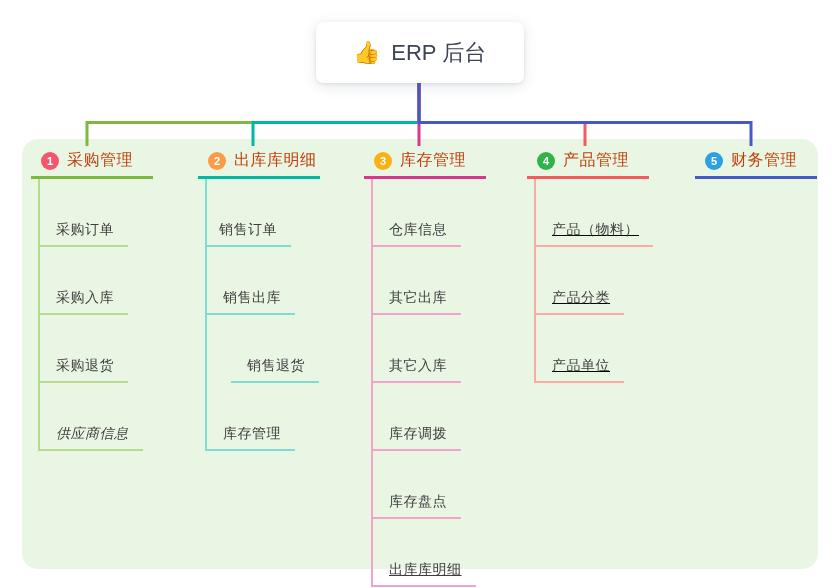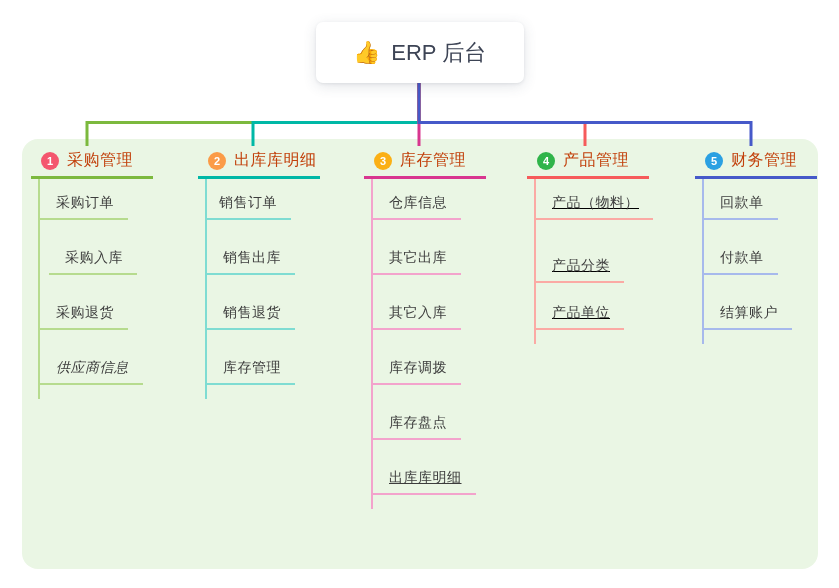--- a/index.html
+++ b/index.html
@@ -21,21 +21,21 @@
 
   .branch { position:absolute; top:148px; }
   .branch-header { width:122px; padding:2px 0 5px 10px; border-bottom:3px solid;
                    display:flex; align-items:center; gap:8px; cursor:pointer; }
   .badge { width:18px; height:18px; border-radius:50%; color:#fff; font-size:11px;
            font-weight:bold; display:flex; align-items:center; justify-content:center;
            flex:0 0 18px; }
   .branch-label { font-size:16px; color:#c2410c; white-space:nowrap; letter-spacing:.5px;text-align:right; }
 
   .children { margin-left:7px; border-left:2px solid; }
-  .child { height:55px; display:flex; align-items:center; cursor:pointer; }
+  .child { height:68px; display:flex; align-items:flex-end; cursor:pointer; }
   .child-label { padding:0 14px 6px 16px; border-bottom:2px solid; white-space:nowrap;
                  font-size:14px; color:#3d3d3d; letter-spacing:.5px; }
 </style>
 </head>
 <body>
 
 <div class="canvas">
 
   <div class="panel"></div>
 
@@ -55,21 +55,21 @@
   <div class="branch" style="left:31px;">
     <div class="branch-header" style="border-bottom-color: rgb(124, 185, 62);">
       <span class="badge" style="background-color: rgb(244, 86, 110);">1</span>
       <span class="branch-label">采购管理</span>
     </div>
     <div class="children" style="border-left-color: rgb(182, 219, 142);">
       <div class="child">
         <span class="child-label" style="border-bottom-color: rgb(182, 219, 142);">采购订单</span>
         </div>
       <div class="child">
-        <span class="child-label" style="border-bottom-color: rgb(182, 219, 142); margin-left: 9px;">采购入库</span>
+        <span class="child-label" style="border-bottom-color: rgb(182, 219, 142);">采购入库</span>
         </div>
       <div class="child">
         <span class="child-label" style="border-bottom-color: rgb(182, 219, 142);">采购退货</span>
         </div>
       <div class="child">
         <span class="child-label" style="border-bottom-color: rgb(182, 219, 142); font-style: italic;">供应商信息</span>
         </div>
     </div>
   </div>
 
@@ -79,21 +79,21 @@
       <span class="branch-label">出库库明细</span>
     </div>
     <div class="children" style="border-left-color: rgb(127, 220, 210);">
       <div class="child">
         <span class="child-label" style="border-bottom-color: rgb(127, 220, 210); padding-left: 12px;">销售订单</span>
         </div>
       <div class="child">
         <span class="child-label" style="border-bottom-color: rgb(127, 220, 210);">销售出库</span>
         </div>
       <div class="child">
-        <span class="child-label" style="border-bottom-color: rgb(127, 220, 210);">销售退货</span>
+        <span class="child-label" style="border-bottom-color: rgb(127, 220, 210); margin-left: 24px;">销售退货</span>
         </div>
       <div class="child">
         <span class="child-label" style="border-bottom-color: rgb(127, 220, 210);">库存管理</span>
         </div>
     </div>
   </div>
 
   <div class="branch" style="left:364px;">
     <div class="branch-header" style="border-bottom-color: rgb(216, 54, 143);">
       <span class="badge" style="background-color: rgb(251, 176, 21);">3</span>
@@ -137,26 +137,15 @@
         <span class="child-label" style="border-bottom-color: rgb(251, 170, 164);">产品单位</span>
         </div>
     </div>
   </div>
 
   <div class="branch" style="left:695px;">
     <div class="branch-header" style="border-bottom-color: rgb(70, 89, 201);">
       <span class="badge" style="background-color: rgb(43, 160, 226);">5</span>
       <span class="branch-label">财务管理</span>
     </div>
-    <div class="children" style="border-left-color: rgb(167, 185, 236);">
-      <div class="child">
-        <span class="child-label" style="border-bottom-color: rgb(167, 185, 236);">回款单</span>
-        </div>
-      <div class="child">
-        <span class="child-label" style="border-bottom-color: rgb(167, 185, 236);">付款单</span>
-        </div>
-      <div class="child">
-        <span class="child-label" style="border-bottom-color: rgb(167, 185, 236);">结算账户</span>
-        </div>
-    </div>
   </div>
 
 </div>
 
 </body></html>

